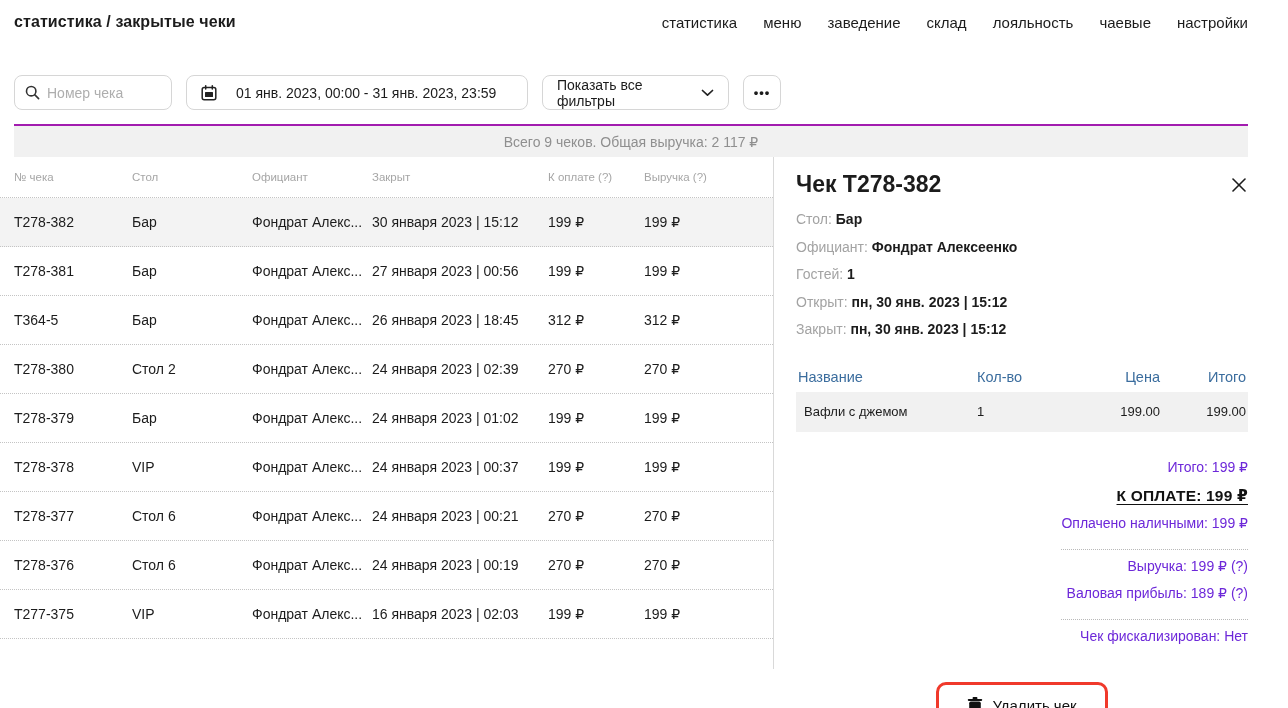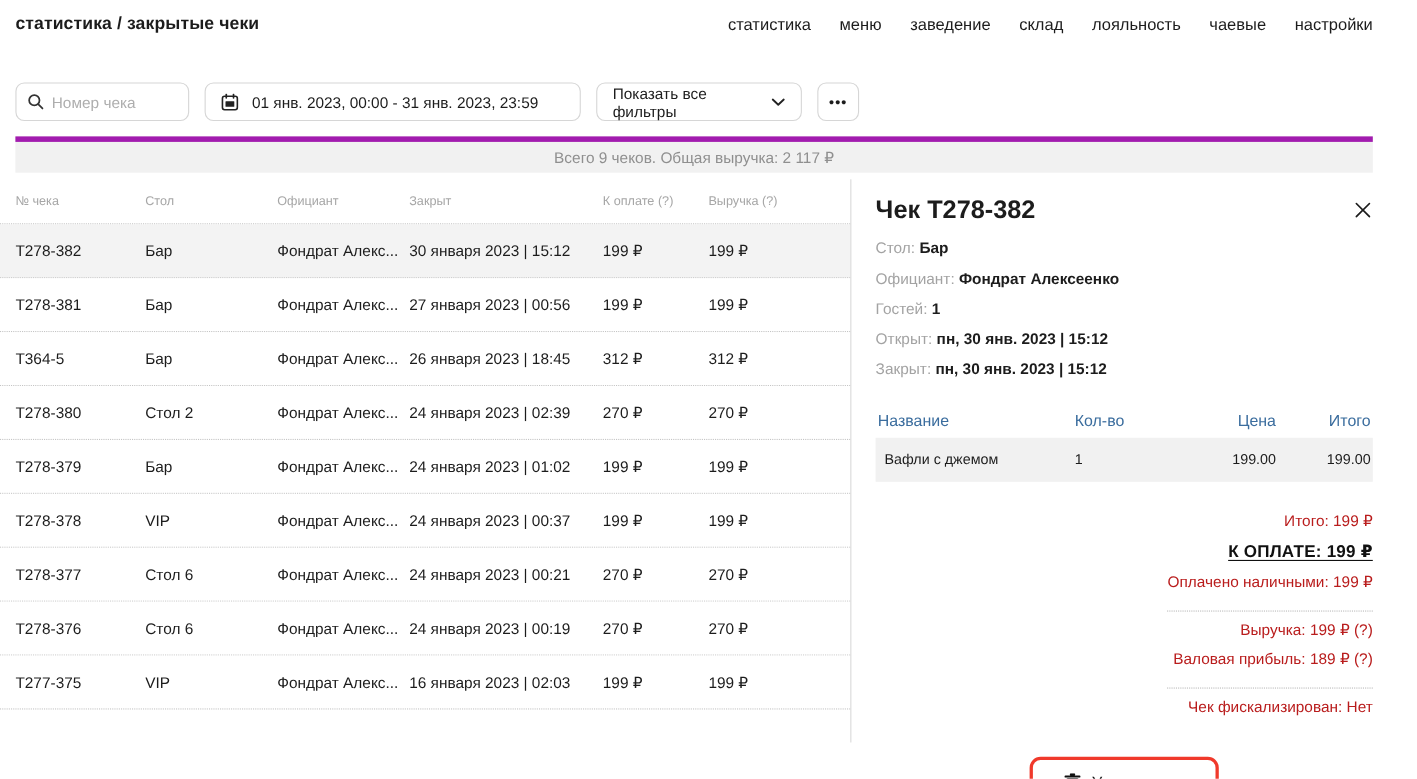--- a/index.html
+++ b/index.html
@@ -24,28 +24,28 @@
   .filter-bar { display:flex; align-items:center; gap:14px; margin:44px 0 0 14px; }
   .ctl {
     height:35px; border:1px solid #d6d6d6; border-radius:8px; background:#fff;
     display:flex; align-items:center; font-size:14px; cursor:pointer;
   }
   .search-box { width:158px; padding:0 10px; gap:7px; }
   .search-box input {
     border:none; outline:none; width:100%; font:inherit; color:#1c1c1c; background:transparent;
   }
   .search-box input::placeholder { color:#aeaeae; }
-  .date-btn { width:342px; padding:0 14px; gap:12px; }
+  .date-btn { width:342px; padding:0 14px; gap:19px; }
   .date-btn .date-text { white-space:nowrap; }
   .filters-btn { width:187px; padding:0 14px; justify-content:flex-start; }
   .more-btn { width:38px; justify-content:center; font-size:13px; letter-spacing:1px; font-weight:700; }
 
   
   .summary-bar {
-    margin:14px 40px 6px 14px; height:33px; background:#f1f1f1; border-top:5px solid #a21caf;
+    margin:14px 40px 0 14px; height:33px; background:#f1f1f1; border-top:2px solid #a21caf;
     display:flex; align-items:center; justify-content:center;
     color:#8f8f8f; font-size:14px;
   }
 
   
   .main { display:flex; height:512px; }
   .table-area { width:773px; flex:none; }
   .v-divider { width:1px; background:#d9d9d9; flex:none; }
   .panel { flex:1; padding:0 40px 0 22px; }
 
@@ -71,21 +71,21 @@
   .items-table { margin-top:18px; }
   .it-grid { display:grid; grid-template-columns:1fr 95px 92px 86px; align-items:center; }
   .it-head { height:30px; color:#3b6d9e; font-weight:400; font-size:14.5px; }
   .it-head .num, .it-row .num { text-align:right; }
   .it-row { background:#f1f1f1; height:40px; font-size:13px; }
   .it-row > div, .it-head > div { padding:0 2px; }
   .it-row .name { padding-left:8px; }
   .it-head .name { padding-left:2px; }
 
   .totals { margin-top:22px; text-align:right; }
-  .tot-line { color:#b91c1c; font-size:14px; line-height:27px; }
+  .tot-line { color:#6d28d9; font-size:14px; line-height:27px; }
   .tot-pay {
     color:#111; font-size:15.5px; font-weight:700; line-height:29px;
     text-decoration:underline; text-underline-offset:3px; letter-spacing:.2px;
   }
   .tot-sep { display:inline-block; width:187px; border-bottom:1px dotted #b9b9b9; height:6px; }
 
   .delete-wrap { display:flex; justify-content:center; margin-top:32px; }
   .annotation-box { border:3px solid #f0392b; border-radius:10px; padding:2px; }
   .delete-btn {
     display:flex; align-items:center; gap:9px; background:#fff; border:none;

